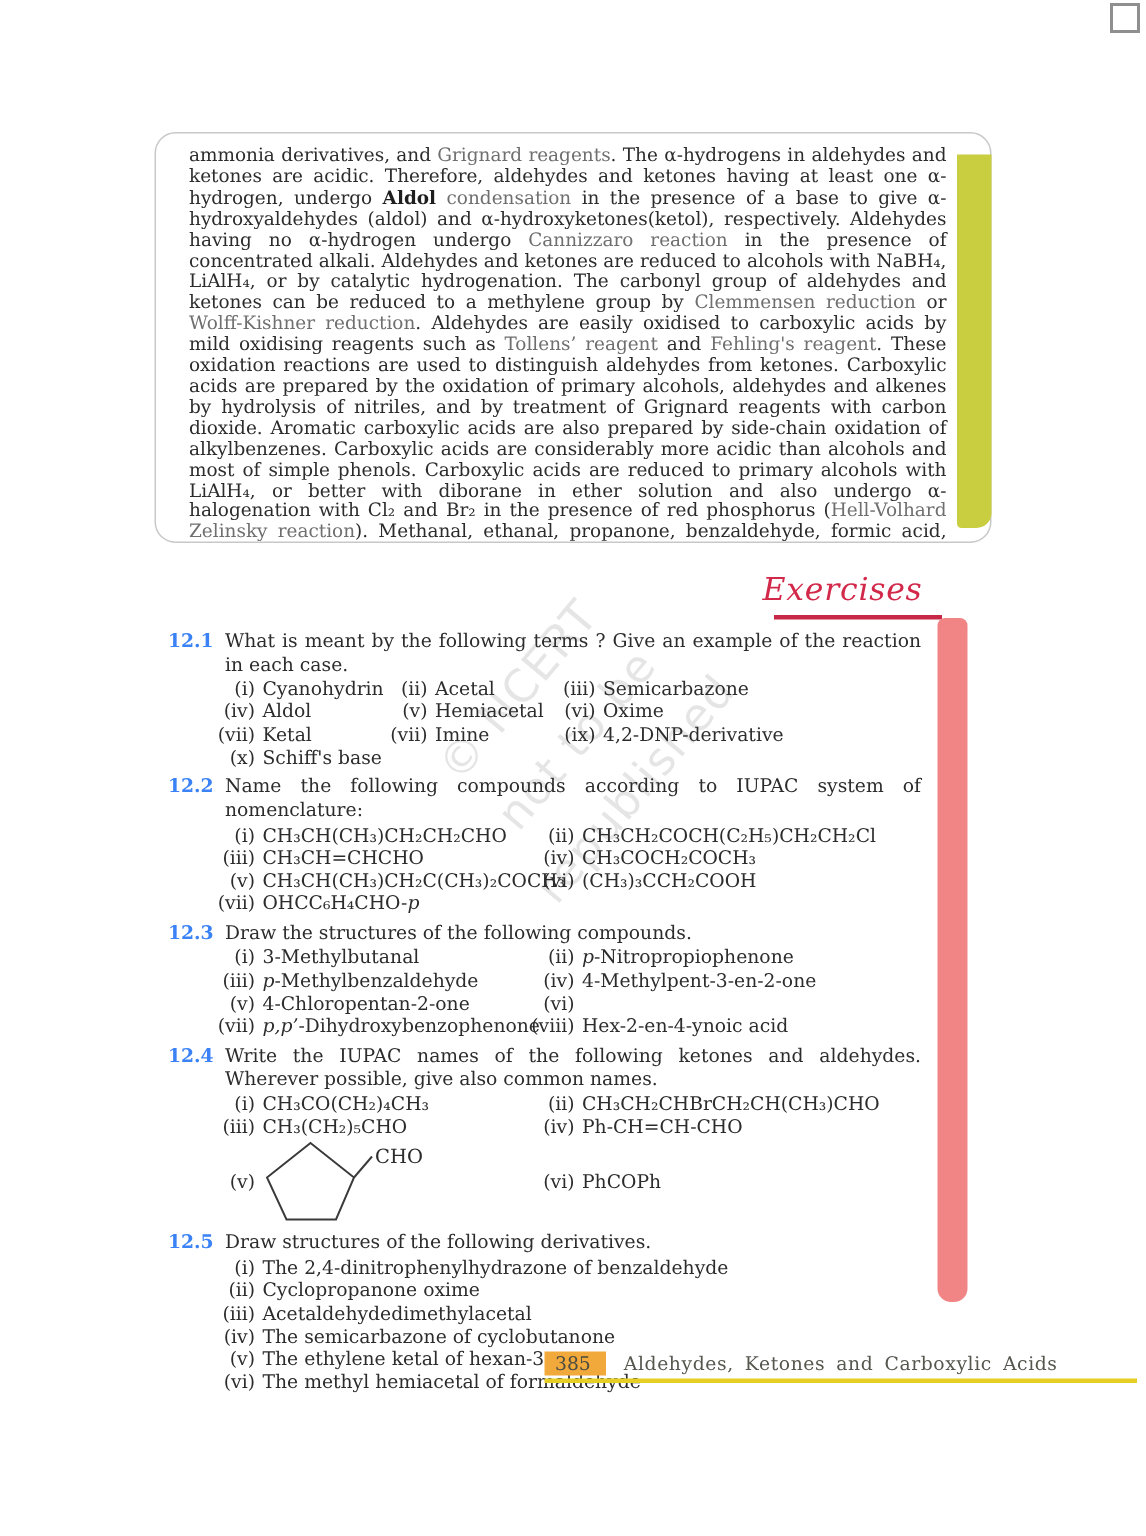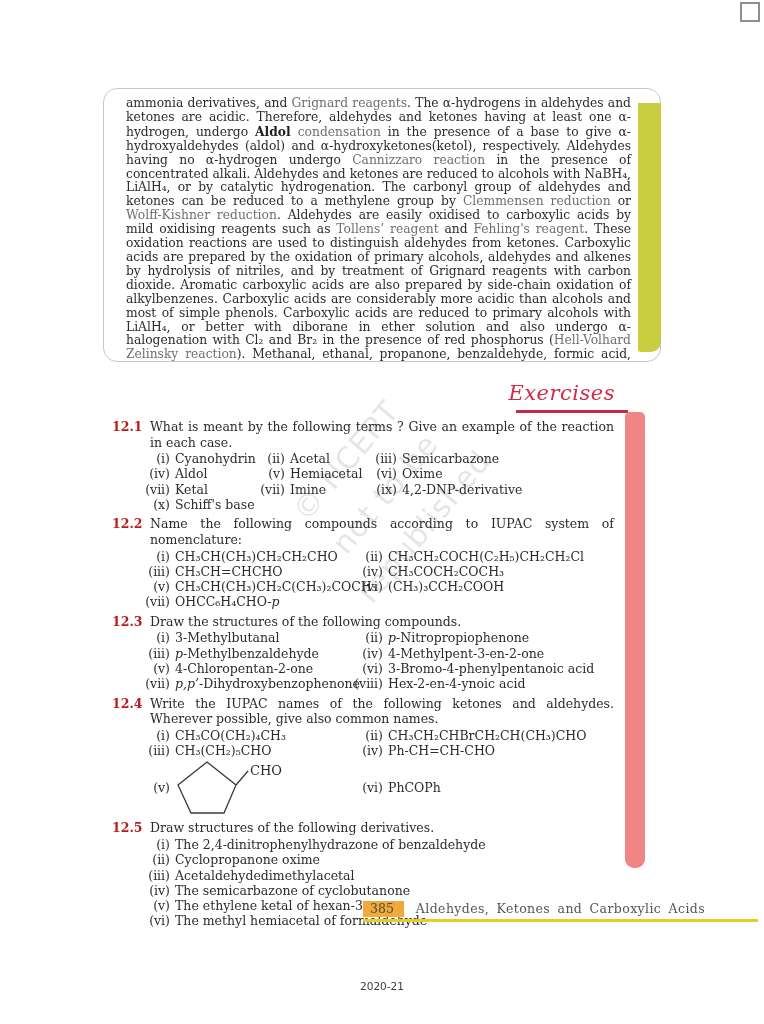--- a/index.html
+++ b/index.html
@@ -40,21 +40,21 @@
     background:var(--underline-red,#c62846);
   }
   .red-bar {
     position:absolute; left:625px; top:412px; width:20px; height:456px;
     background:var(--red-bar,#f18585); border-radius:5px 5px 9px 9px;
   }
   
   .questions { position:absolute; left:112px; top:419px; width:502px; font-size:12.5px; }
   .question  { margin-bottom:4px; }
   .q-head    { display:flex; line-height:15.6px; margin-bottom:1px; }
-  .q-num     { flex:0 0 32px; font-weight:bold; color:#b91c1c; }
+  .q-num     { flex:0 0 32px; font-weight:bold; color:#3b82f6; }
   .q-text    { flex:1; text-align:justify; padding-left:6px; }
   .q-items   { display:grid; margin-left:24px; line-height:15.3px; }
   .q-item    { display:flex; align-items:baseline; }
   .q-label   { flex:0 0 34px; text-align:right; white-space:nowrap; }
   .q-term    { margin-left:5px; white-space:nowrap; }
   .q-item.struct { align-items:center; }
   .q-item.struct + .q-item { align-self:center; }
   svg.struct { margin-left:5px; display:block; }
   .struct-label { font-family:"DejaVu Serif","Liberation Serif",serif; font-size:13px; fill:#2c2c2c; }
   
@@ -203,21 +203,20 @@
           <div class="q-item">
             <span class="q-label">(iv)</span>
             <span class="q-term">4-Methylpent-3-en-2-one</span>
           </div>
           <div class="q-item">
             <span class="q-label">(v)</span>
             <span class="q-term">4-Chloropentan-2-one</span>
           </div>
           <div class="q-item">
             <span class="q-label">(vi)</span>
-            <span class="q-term">3-Bromo-4-phenylpentanoic acid</span>
           </div>
           <div class="q-item">
             <span class="q-label">(vii)</span>
             <span class="q-term"><i>p,p’</i>-Dihydroxybenzophenone</span>
           </div>
           <div class="q-item">
             <span class="q-label">(viii)</span>
             <span class="q-term">Hex-2-en-4-ynoic acid</span>
           </div>
         </div>
@@ -290,15 +289,14 @@
           </div>
         </div>
       </div>
     </div>
 
   <div class="footer">
     <span class="page-badge">385</span><span class="chapter">Aldehydes, Ketones and Carboxylic Acids</span>
     <div class="footer-rule"></div>
   </div>
 
-  <div class="edition">2020-21</div>
 
 </div>
 
 </body></html>

